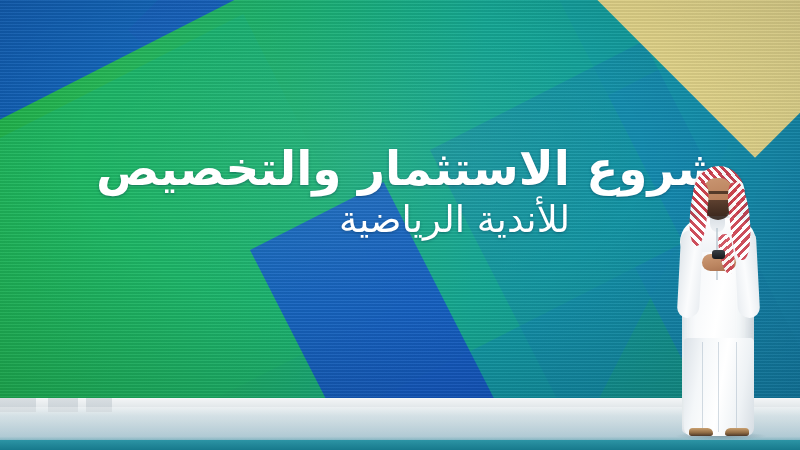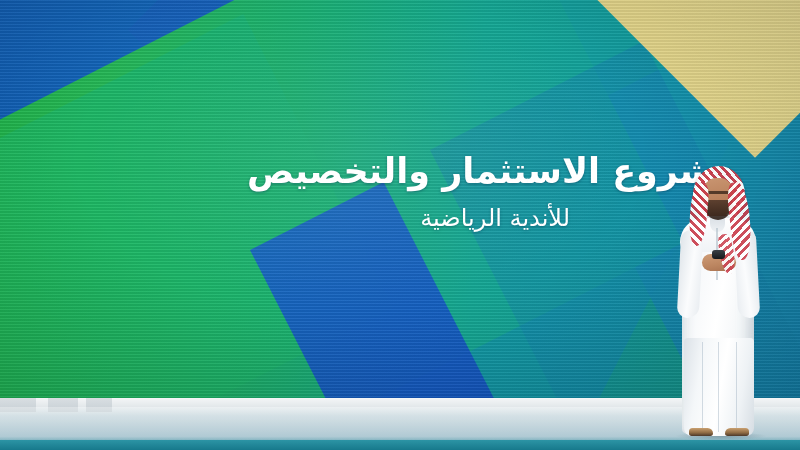--- a/index.html
+++ b/index.html
@@ -98,32 +98,32 @@
 
   
   .headline-block{
     position:absolute;left:0;top:138px;width:740px;
     text-align:right;
     direction:rtl;
     z-index:6;
   }
   .headline-main{
     color:#ffffff;
-    font-size:35px;
+    font-size:47px;
     font-weight:bold;
     line-height:1.0;
     letter-spacing:0px;
     white-space:nowrap;
     text-shadow:0 1px 3px rgba(0,40,70,.40);
-    margin:16px;
+    margin:7px;
     padding-right:10px;
   }
   .headline-sub{
     color:#ffffff;
-    font-size:24px;
+    font-size:37px;
     font-weight:normal;
     line-height:1.15;
     margin:6px 0 0 0;
     padding-right:170px;
     text-shadow:0 1px 3px rgba(0,40,70,.35);
     white-space:nowrap;
   }
 
   
   .speaker{

